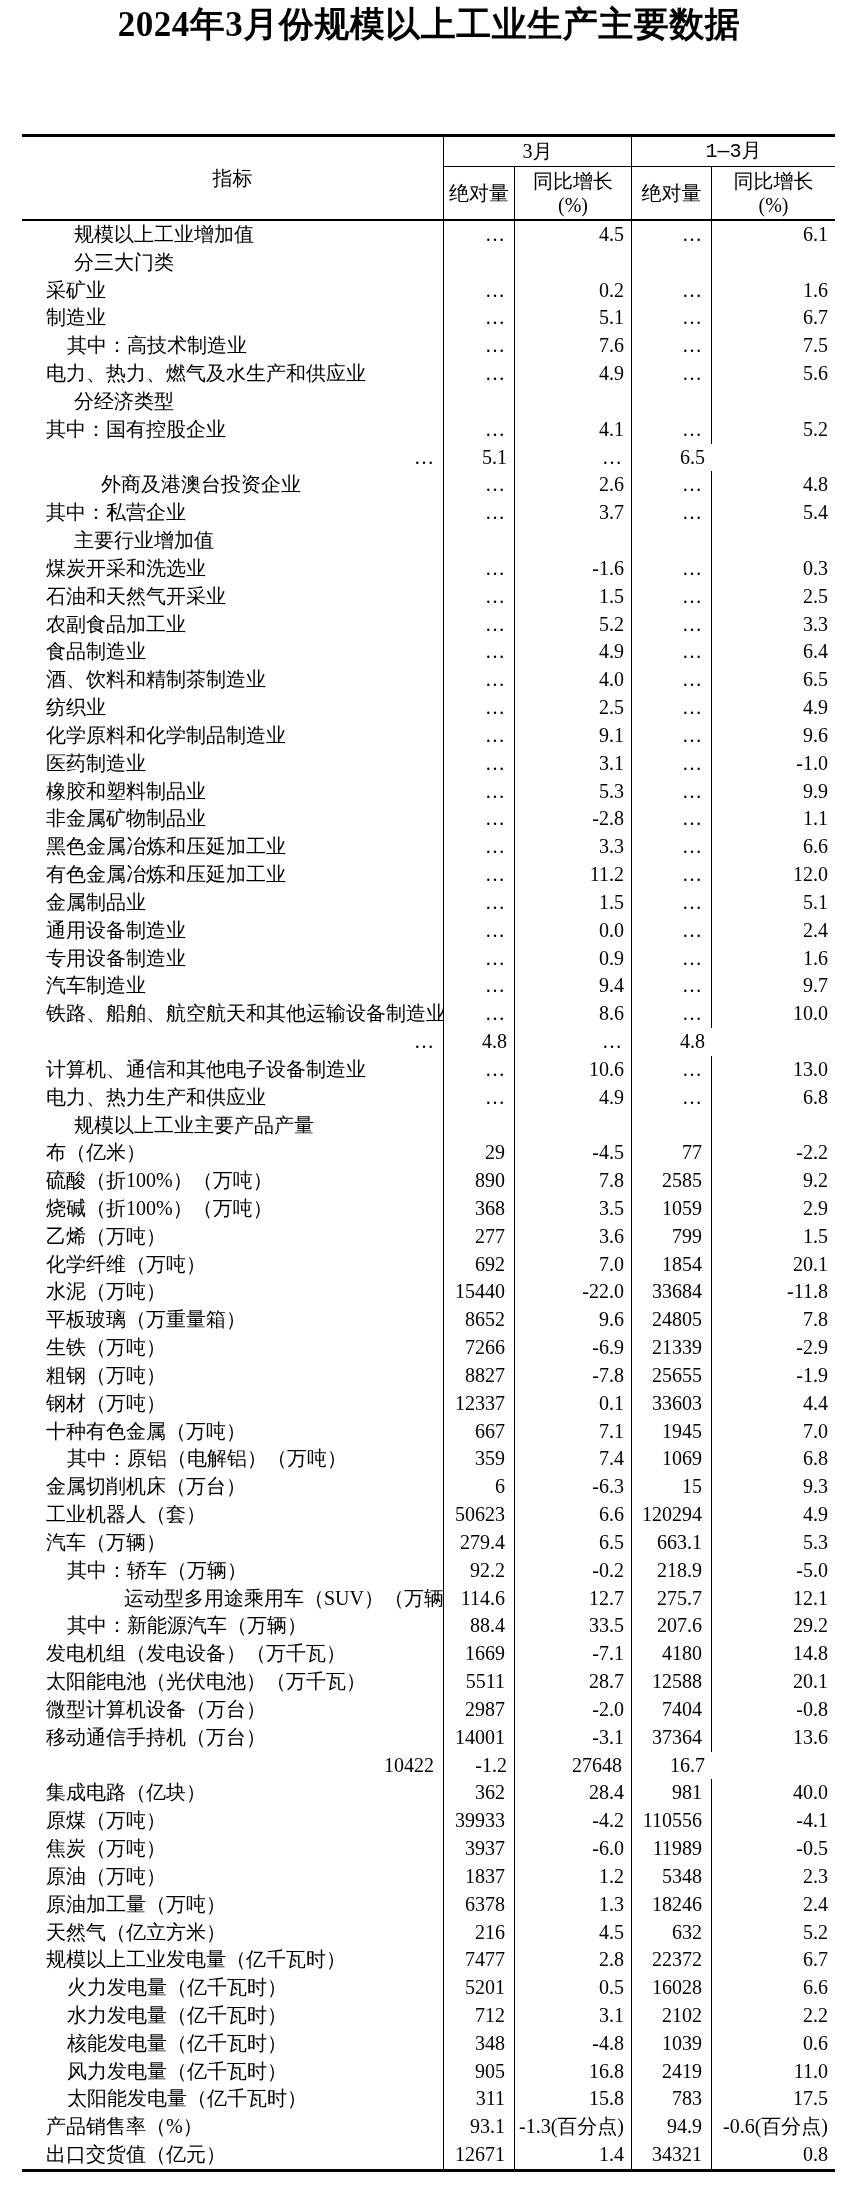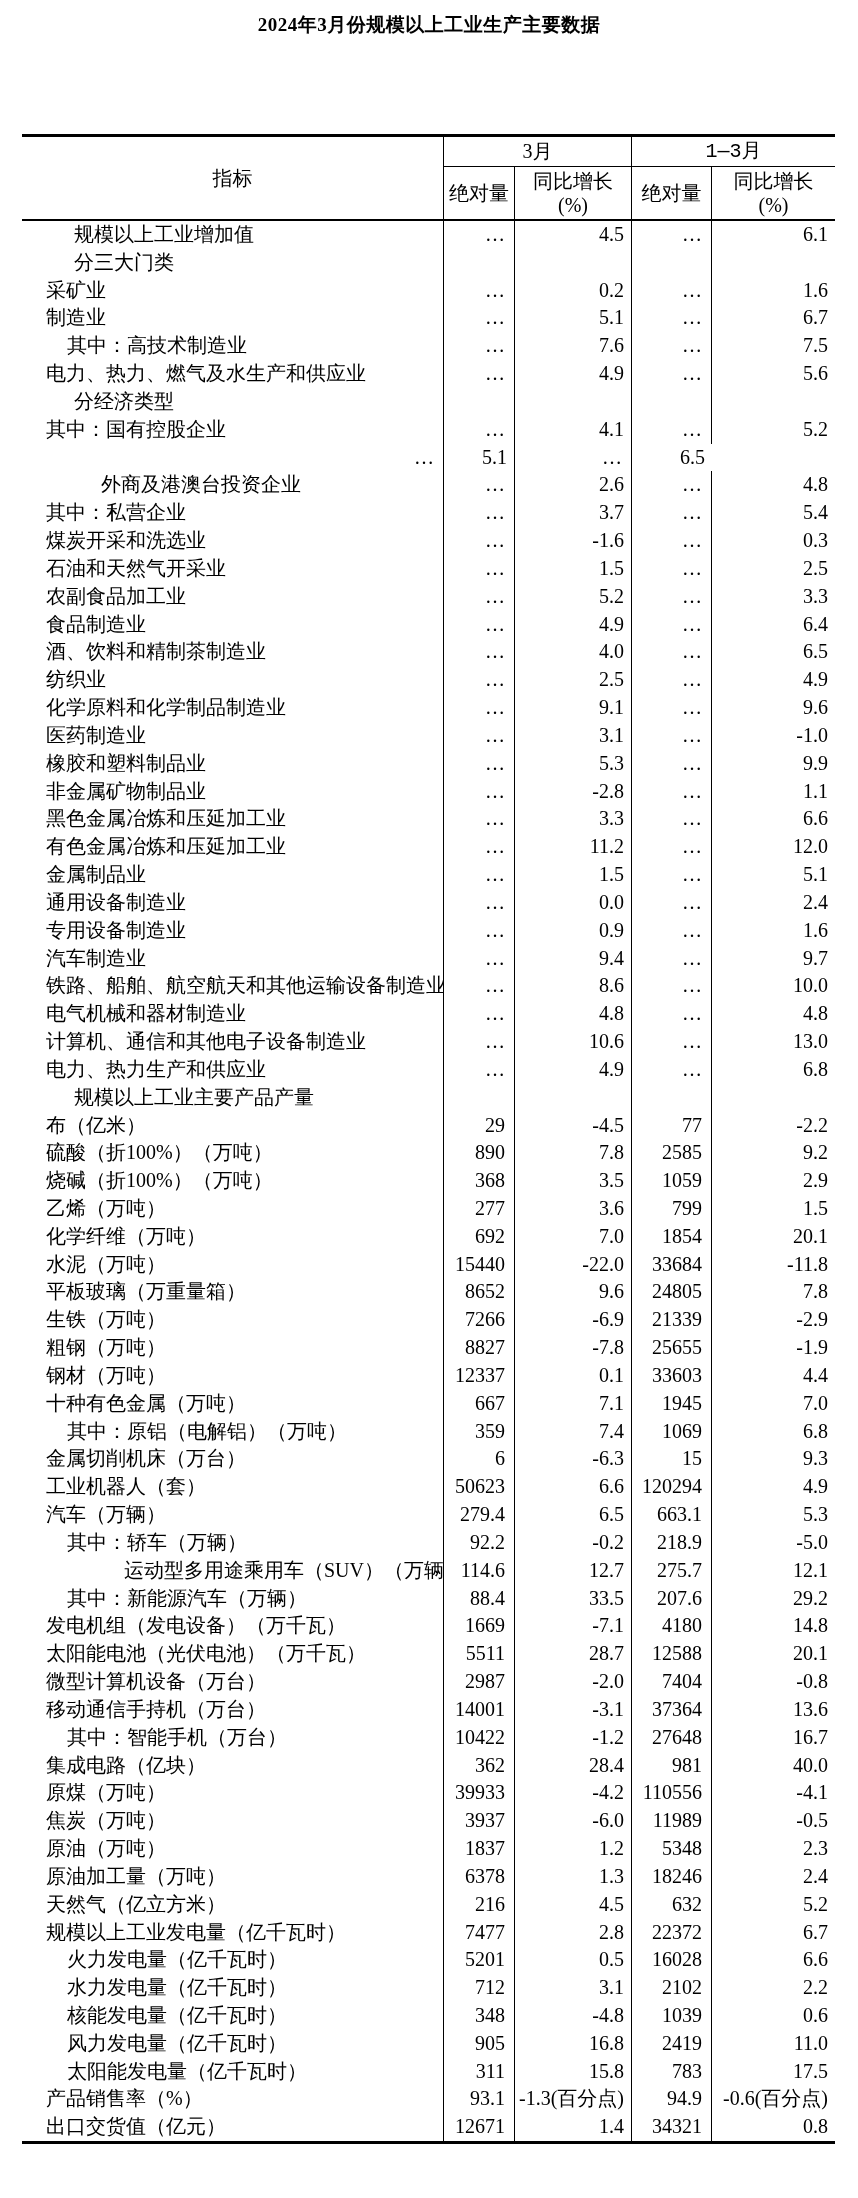--- a/index.html
+++ b/index.html
@@ -3,21 +3,21 @@
 <meta charset="utf-8">
 <style>
   html,body{margin:0;padding:0;}
   body{
     width:858px;height:2198px;background:#ffffff;color:#000;
     font-family:"Liberation Serif","DejaVu Serif",serif;
     -webkit-font-smoothing:antialiased;
   }
   .page-title{
     margin-top:8px;height:34px;line-height:34px;text-align:center;
-    font-size:19px;font-weight:bold;letter-spacing:.5px;
+    font-size:35px;font-weight:bold;letter-spacing:.5px;
   }
   .table-wrap{
     margin:92px 0 0 22px;width:813px;
     border-top:3px solid #000;border-bottom:3px solid #000;
   }
   .thead{
     display:grid;
     grid-template-columns:422px 71px 117px 80px 123px;
     grid-template-rows:30px 52px;
     border-bottom:2px solid #000;
@@ -148,20 +148,27 @@
         <div class="cell c-n4">4.8</div>
       </div>
       <div class="trow">
         <div class="cell c-label i1">其中：私营企业</div>
         <div class="cell c-n1">…</div>
         <div class="cell c-n2">3.7</div>
         <div class="cell c-n3">…</div>
         <div class="cell c-n4">5.4</div>
       </div>
       <div class="trow">
+        <div class="cell c-label i0">主要行业增加值</div>
+        <div class="cell c-n1"></div>
+        <div class="cell c-n2"></div>
+        <div class="cell c-n3"></div>
+        <div class="cell c-n4"></div>
+      </div>
+      <div class="trow">
         <div class="cell c-label i1">煤炭开采和洗选业</div>
         <div class="cell c-n1">…</div>
         <div class="cell c-n2">-1.6</div>
         <div class="cell c-n3">…</div>
         <div class="cell c-n4">0.3</div>
       </div>
       <div class="trow">
         <div class="cell c-label i1">石油和天然气开采业</div>
         <div class="cell c-n1">…</div>
         <div class="cell c-n2">1.5</div>
@@ -267,21 +274,20 @@
         <div class="cell c-n4">9.7</div>
       </div>
       <div class="trow">
         <div class="cell c-label i1">铁路、船舶、航空航天和其他运输设备制造业</div>
         <div class="cell c-n1">…</div>
         <div class="cell c-n2">8.6</div>
         <div class="cell c-n3">…</div>
         <div class="cell c-n4">10.0</div>
       </div>
       <div class="trow">
-        <div class="cell c-label i1">电气机械和器材制造业</div>
         <div class="cell c-n1">…</div>
         <div class="cell c-n2">4.8</div>
         <div class="cell c-n3">…</div>
         <div class="cell c-n4">4.8</div>
       </div>
       <div class="trow">
         <div class="cell c-label i1">计算机、通信和其他电子设备制造业</div>
         <div class="cell c-n1">…</div>
         <div class="cell c-n2">10.6</div>
         <div class="cell c-n3">…</div>
@@ -449,21 +455,20 @@
         <div class="cell c-n4">-0.8</div>
       </div>
       <div class="trow">
         <div class="cell c-label i1">移动通信手持机（万台）</div>
         <div class="cell c-n1">14001</div>
         <div class="cell c-n2">-3.1</div>
         <div class="cell c-n3">37364</div>
         <div class="cell c-n4">13.6</div>
       </div>
       <div class="trow">
-        <div class="cell c-label i2">其中：智能手机（万台）</div>
         <div class="cell c-n1">10422</div>
         <div class="cell c-n2">-1.2</div>
         <div class="cell c-n3">27648</div>
         <div class="cell c-n4">16.7</div>
       </div>
       <div class="trow">
         <div class="cell c-label i1">集成电路（亿块）</div>
         <div class="cell c-n1">362</div>
         <div class="cell c-n2">28.4</div>
         <div class="cell c-n3">981</div>

